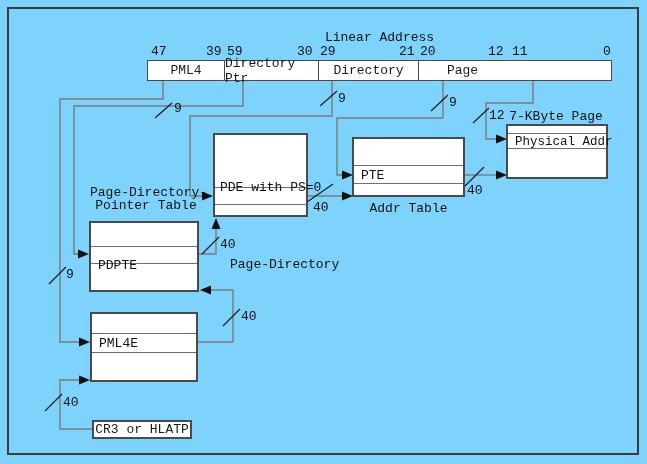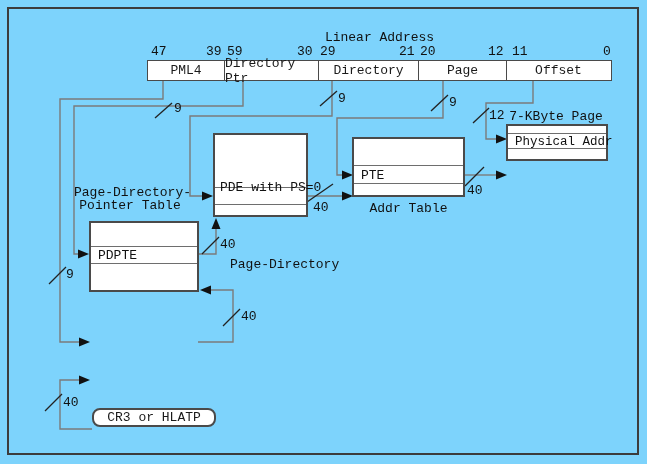--- a/index.html
+++ b/index.html
@@ -102,56 +102,60 @@
   <span class="bit" style="left:420px;top:45px;">20</span>
   <span class="bit" style="left:488px;top:45px;">12</span>
   <span class="bit" style="left:512px;top:45px;">11</span>
   <span class="bit" style="left:603px;top:45px;">0</span>
 
   <div class="labox">
     <div class="field" style="width:76px;">PML4</div>
     <div class="field" style="width:94px;">Directory Ptr</div>
     <div class="field" style="width:100px;">Directory</div>
     <div class="field" style="width:88px;">Page</div>
-    <div class="field" style="width:104px;">Offset</div>
   </div>
 
   <div class="box" style="left:89px;top:221px;width:110px;height:71px;">
     <div class="hline" style="top:23px;"></div>
     <div class="hline" style="top:40px;"></div>
-    <span class="entry" style="top:25px;">PDPTE</span>
+    <span class="entry" style="top:35px;">PDPTE</span>
   </div>
-  <div class="lbl center" style="left:74px;top:187px;width:112px;line-height:12.5px;">
+  <div class="lbl center" style="left:74px;top:187px;width:112px;line-height:12.5px;padding-left:16px;">
     <div>Page-Directory-</div>
     <div>Pointer Table</div>
   </div>
 
+  <div class="box" style="left:90px;top:312px;width:108px;height:70px;">
+    <div class="hline" style="top:19px;"></div>
+    <div class="hline" style="top:38px;"></div>
+    <span class="entry" style="top:22px;">PML4E</span>
+  </div>
 
   <div class="box" style="left:213px;top:133px;width:95px;height:84px;">
     <div class="hline" style="top:52px;"></div>
     <div class="hline" style="top:69px;"></div>
     <span class="entry" style="top:45px;left:5px;font-size:13px;">PDE with PS=0</span>
   </div>
   <div class="lbl center" style="left:230px;top:221px;width:105px;margin-top:36px;">Page-Directory</div>
 
   <div class="box" style="left:352px;top:137px;width:113px;height:60px;padding-left:24px;">
     <div class="hline" style="top:26px;"></div>
     <div class="hline" style="top:44px;"></div>
     <span class="entry" style="top:29px;">PTE</span>
   </div>
   <div class="lbl center" style="left:352px;top:201px;width:113px;">Addr Table</div>
 
-  <div class="box" style="left:506px;top:124px;width:102px;height:37px;">
+  <div class="box" style="left:506px;top:124px;width:102px;height:55px;">
     <div class="hline" style="top:7px;"></div>
     <div class="hline" style="top:22px;"></div>
     <span class="entry" style="top:9px;font-size:12.5px;">Physical Addr</span>
   </div>
   <div class="lbl center" style="left:504px;top:109px;width:104px;">7-KByte Page</div>
 
-  <div class="box" style="left:92px;top:408px;width:124px;height:19px;display:flex;align-items:center;justify-content:center;border-radius:8px;">
+  <div class="box" style="left:92px;top:420px;width:100px;height:19px;display:flex;align-items:center;justify-content:center;">
     <span style="font-size:13px;">CR3 or HLATP</span>
   </div>
 
   <span class="tick" style="left:174px;top:102px;">9</span>
   <span class="tick" style="left:338px;top:92px;">9</span>
   <span class="tick" style="left:449px;top:96px;">9</span>
   <span class="tick" style="left:489px;top:109px;">12</span>
   <span class="tick" style="left:66px;top:268px;">9</span>
   <span class="tick" style="left:241px;top:310px;">40</span>
   <span class="tick" style="left:220px;top:238px;">40</span>

